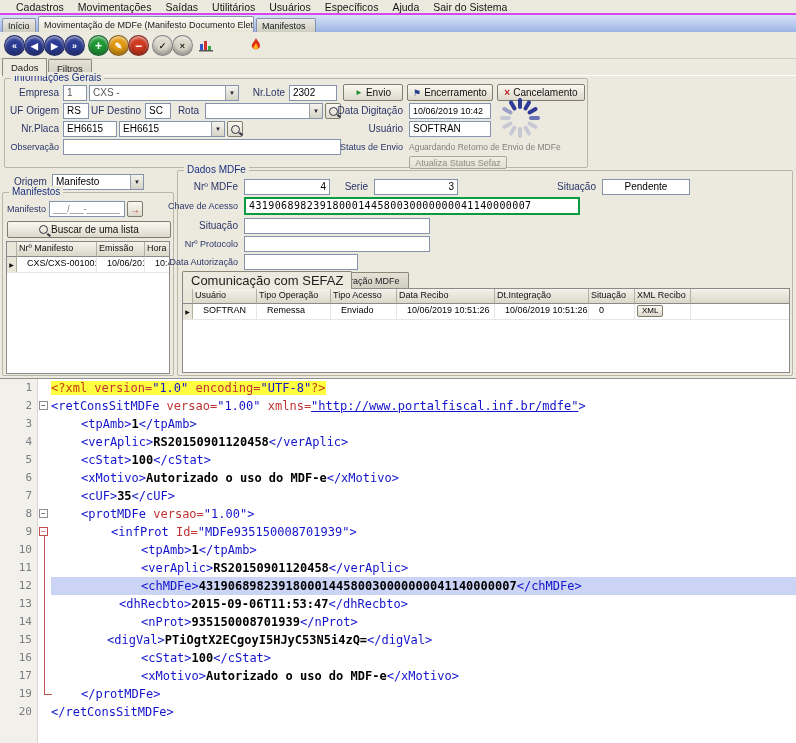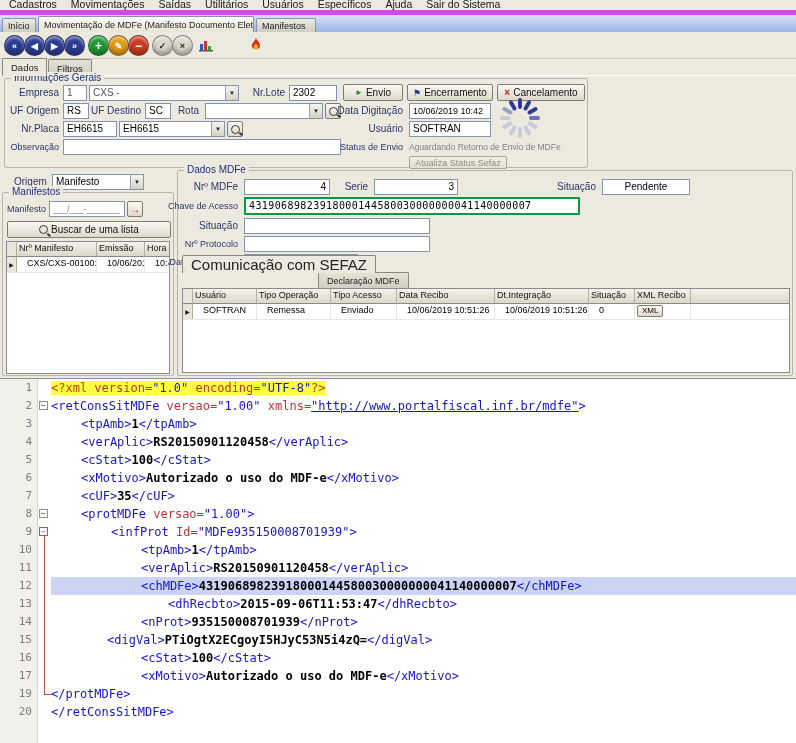--- a/index.html
+++ b/index.html
@@ -1,18 +1,18 @@
 <!DOCTYPE html>
 <html><head>
 <meta charset="utf-8">
 <style>
   html,body{margin:0;padding:0;background:#fff;}
   #screen{position:relative;width:796px;height:743px;background:#eceadf;font-family:"Liberation Sans",sans-serif;overflow:hidden;}
   
-  #menubar{position:absolute;left:0;top:0;width:100%;height:15px;background:#eceadf;border-bottom:5px solid #d946ef;display:flex;align-items:flex-end;padding-left:2px;box-sizing:border-box;}
+  #menubar{position:absolute;left:0;top:0;width:100%;height:15px;background:#eceadf;border-bottom:2px solid #d946ef;display:flex;align-items:flex-end;padding-left:9px;box-sizing:border-box;}
   .mitem{padding:0 7px;font-size:10.5px;color:#161616;white-space:nowrap;}
   
   #tabstrip{position:absolute;left:0;top:15px;width:100%;height:17px;background:linear-gradient(#d8e2f6,#9cb4e5);}
   .ttab{position:absolute;bottom:0;height:14px;box-sizing:border-box;border:1px solid #8793ae;border-bottom:none;border-radius:2px 2px 0 0;font-size:9px;line-height:12px;padding:0 5px;background:linear-gradient(#ebebe4,#cdcdc1);color:#222;white-space:nowrap;overflow:hidden;display:flex;align-items:center;gap:4px;}
   .ttab.active{height:16px;background:linear-gradient(#fbfaf4,#e9e6d8);}
   
   #toolbar{position:absolute;left:0;top:32px;width:100%;height:26px;background:#eceadf;border-bottom:1px solid #cfccc0;}
   .tbtn{position:absolute;top:3px;width:19px;height:19px;border-radius:50%;color:#fff;font-size:9px;font-weight:bold;display:flex;align-items:center;justify-content:center;border:1px solid rgba(20,20,40,.45);box-shadow:inset 0 2px 3px rgba(255,255,255,.55),inset 0 -3px 4px rgba(0,0,0,.3);cursor:default;}
   .tbtn.nav{background:#2c3c94;}
   .tbtn.add{background:#1f9a34;font-size:12px;}
@@ -264,21 +264,21 @@
 
     <span class="lbl" style="right:554px;top:47px">Situação</span>
     <div class="fld" style="left:66px;top:47px;width:186px"></div>
 
     <span class="lbl s" style="right:554px;top:65px">Nrº Protocolo</span>
     <div class="fld" style="left:66px;top:65px;width:186px"></div>
 
     <span class="lbl s" style="right:554px;top:83px">Data Autorização</span>
     <div class="fld" style="left:66px;top:83px;width:114px"></div>
 
-    <div class="stab active" style="left:4px;top:84px;height:18px;font-size:15px">
+    <div class="stab active" style="left:4px;top:100px;height:18px;font-size:13px">
         <span>Comunicação com SEFAZ</span>
       </div>
     <div class="stab" style="left:140px;top:101px;height:17px;font-size:9px">
         <span>Declaração MDFe</span>
       </div>
 
     <div class="grid" style="left:4px;top:117px;width:608px;height:85px">
       <div class="ghead">
         <span class="hc mkc"></span>
         <span class="hc" style="width:64px">Usuário</span>
@@ -369,21 +369,21 @@
           <span class="xcode"><span style="margin-left: 90px;"><span class="tk-tag">&lt;verAplic&gt;</span><span class="tk-txt">RS20150901120458</span><span class="tk-tag">&lt;/verAplic&gt;</span></span></span>
         </div>
         <div class="xline">
           <span class="xln">12</span>
           <span class="xfold"></span>
           <span class="xcode cursor"><span style="margin-left: 90px;"><span class="tk-tag">&lt;chMDFe&gt;</span><span class="tk-txt">43190689823918000144580030000000041140000007</span><span class="tk-tag">&lt;/chMDFe&gt;</span></span></span>
         </div>
         <div class="xline">
           <span class="xln">13</span>
           <span class="xfold"></span>
-          <span class="xcode"><span style="margin-left: 117px;"><span class="tk-tag">&lt;dhRecbto&gt;</span><span class="tk-txt">2015-09-06T11:53:47</span><span class="tk-tag">&lt;/dhRecbto&gt;</span></span></span>
+          <span class="xcode"><span style="margin-left: 68px;"><span class="tk-tag">&lt;dhRecbto&gt;</span><span class="tk-txt">2015-09-06T11:53:47</span><span class="tk-tag">&lt;/dhRecbto&gt;</span></span></span>
         </div>
         <div class="xline">
           <span class="xln">14</span>
           <span class="xfold"></span>
           <span class="xcode"><span style="margin-left: 90px;"><span class="tk-tag">&lt;nProt&gt;</span><span class="tk-txt">935150008701939</span><span class="tk-tag">&lt;/nProt&gt;</span></span></span>
         </div>
         <div class="xline">
           <span class="xln">15</span>
           <span class="xfold"></span>
           <span class="xcode"><span style="margin-left: 56px;"><span class="tk-tag">&lt;digVal&gt;</span><span class="tk-txt">PTiOgtX2ECgoyI5HJyC53N5i4zQ=</span><span class="tk-tag">&lt;/digVal&gt;</span></span></span>
@@ -394,21 +394,21 @@
           <span class="xcode"><span style="margin-left: 90px;"><span class="tk-tag">&lt;cStat&gt;</span><span class="tk-txt">100</span><span class="tk-tag">&lt;/cStat&gt;</span></span></span>
         </div>
         <div class="xline">
           <span class="xln">17</span>
           <span class="xfold"></span>
           <span class="xcode"><span style="margin-left: 90px;"><span class="tk-tag">&lt;xMotivo&gt;</span><span class="tk-txt">Autorizado o uso do MDF-e</span><span class="tk-tag">&lt;/xMotivo&gt;</span></span></span>
         </div>
         <div class="xline">
           <span class="xln">19</span>
           <span class="xfold"></span>
-          <span class="xcode"><span style=""><span class="tk-tag">&lt;/protMDFe&gt;</span></span></span>
+          <span class="xcode"><span style="margin-left: 30px;"><span class="tk-tag">&lt;/protMDFe&gt;</span></span></span>
         </div>
         <div class="xline">
           <span class="xln">20</span>
           <span class="xfold"></span>
           <span class="xcode"><span style="margin-left: 0px;"><span class="tk-tag">&lt;/retConsSitMDFe&gt;</span></span></span>
         </div>
       </div>
     <div id="foldlinev"></div>
     <div id="foldlineh"></div>
   </div>

